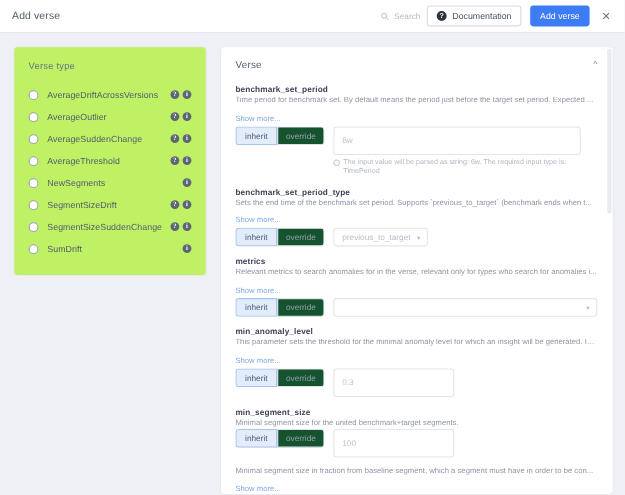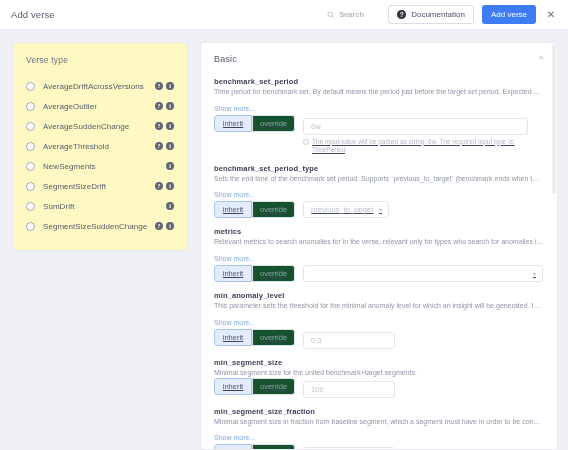--- a/index.html
+++ b/index.html
@@ -26,23 +26,22 @@
     font-size: 9.5px;
     color: #555b6e;
     letter-spacing: .1px;
   }
   .header-spacer { flex: 1; }
 
   .search-box {
     display: flex;
     align-items: center;
     gap: 4px;
-    margin-right: 24px;
+    margin-right: 6px;
     cursor: text;
-    font-weight: bold;
   }
   .search-box svg { display: block; }
   .search-placeholder {
     font-size: 7.5px;
     color: #b5b9c6;
   }
 
   .doc-btn {
     display: flex;
     align-items: center;
@@ -100,21 +99,21 @@
     display: flex;
     height: 420px;
     padding: 12px 10px 0 12px;
     gap: 12px;
     align-items: flex-start;
   }
 
   
   .left-card {
     width: 176px;
-    background: #fef9c3;
+    background: #bef264;
     border: 1px solid #e8eaf0;
     border-radius: 4px;
     padding: 12px 13px 14px 13px;
     flex: none;
   }
   .left-title {
     font-size: 8.5px;
     color: #6d7386;
     margin-bottom: 11px;
     letter-spacing: .2px;
@@ -231,21 +230,20 @@
     margin-top: 1px;
     margin-bottom: 3px;
     cursor: pointer;
     display: inline-block;
   }
 
   .control-row {
     display: flex;
     align-items: flex-start;
     gap: 8px;
-    text-decoration: underline;
   }
   .toggle-group {
     display: flex;
     flex: none;
     border-radius: 3px;
     overflow: hidden;
   }
   .tg-btn {
     height: 17px;
     min-width: 38px;
@@ -274,26 +272,26 @@
   .value-col { flex: 1; min-width: 0; }
 
   .text-input {
     height: 17px;
     border: 1px solid #e2e5ec;
     border-radius: 3px;
     background: #fff;
     font-size: 7.5px;
     font-family: inherit;
     color: #55596b;
-    padding: 0 7px;
+    padding: 12px 7px;
     width: 100%;
     outline: none;
   }
   .text-input::placeholder { color: #c0c4d0; }
-  .text-input.w-narrow { width: 92px; }
+  .text-input.w-narrow { width: 110px; }
   .text-input.w-mid    { width: 225px; }
 
   .select-box {
     height: 17px;
     border: 1px solid #e2e5ec;
     border-radius: 3px;
     background: #fff;
     font-size: 7.5px;
     color: #b9bdca;
     padding: 0 6px 0 7px;
@@ -413,40 +411,40 @@
         <div class="vt-item">
           <span class="radio"></span>
           <span class="vt-label">SegmentSizeDrift</span>
           <span class="vt-icons">
             <span class="badge">?</span>
             <span class="badge">i</span>
           </span>
         </div>
         <div class="vt-item">
           <span class="radio"></span>
+          <span class="vt-label">SegmentSizeSuddenChange</span>
+          <span class="vt-icons">
+            <span class="badge">?</span>
+            <span class="badge">i</span>
+          </span>
+        </div>
+        <div class="vt-item">
+          <span class="radio"></span>
           <span class="vt-label">SumDrift</span>
           <span class="vt-icons">
-            <span class="badge">i</span>
-          </span>
-        </div>
-        <div class="vt-item">
-          <span class="radio"></span>
-          <span class="vt-label">SegmentSizeSuddenChange</span>
-          <span class="vt-icons">
-            <span class="badge">?</span>
             <span class="badge">i</span>
           </span>
         </div>
       </div>
   </div>
 
   <div class="right-card">
     <div class="right-scroll">
       <div class="section-head">
-        <span class="section-title">Basic</span>
+        <span class="section-title">Verse</span>
         <span class="chevron">^</span>
       </div>
       <div id="fields-list">
           <div class="field"><div class="field-name">benchmark_set_period</div><div class="field-desc">Time period for benchmark set. By default means the period just before the target set period. Expected ...</div><div class="show-more">Show more...</div><div class="control-row">
               <div class="toggle-group">
                 <button class="tg-btn active">inherit</button>
                 <button class="tg-btn">override</button>
               </div>
               <div class="value-col"><input class="text-input w-mid" type="text" placeholder="6w" style=""><div class="hint-row">
                   <span class="hint-icon"></span>
@@ -488,21 +486,21 @@
             <div class="field-name">min_segment_size</div>
             <div class="field-desc">Minimal segment size for the united benchmark+target segments.</div>
             <div class="control-row">
               <div class="toggle-group">
                 <button class="tg-btn active">inherit</button>
                 <button class="tg-btn">override</button>
               </div>
               <div class="value-col"><input class="text-input w-narrow" type="text" placeholder="100" style=""></div>
             </div>
           </div>
-          <div class="field"><div class="field-name">min_segment_size_fraction</div><div class="field-desc">Minimal segment size in fraction from baseline segment, which a segment must have in order to be con...</div><div class="show-more">Show more...</div><div class="control-row">
+          <div class="field"><div class="field-desc">Minimal segment size in fraction from baseline segment, which a segment must have in order to be con...</div><div class="show-more">Show more...</div><div class="control-row">
               <div class="toggle-group">
                 <button class="tg-btn active">inherit</button>
                 <button class="tg-btn">override</button>
               </div>
               <div class="value-col"><input class="text-input w-narrow" type="text" placeholder="0" style=""></div>
             </div></div>
         </div>
     </div>
     <div class="vscroll">
       <div class="vscroll-thumb"></div>

